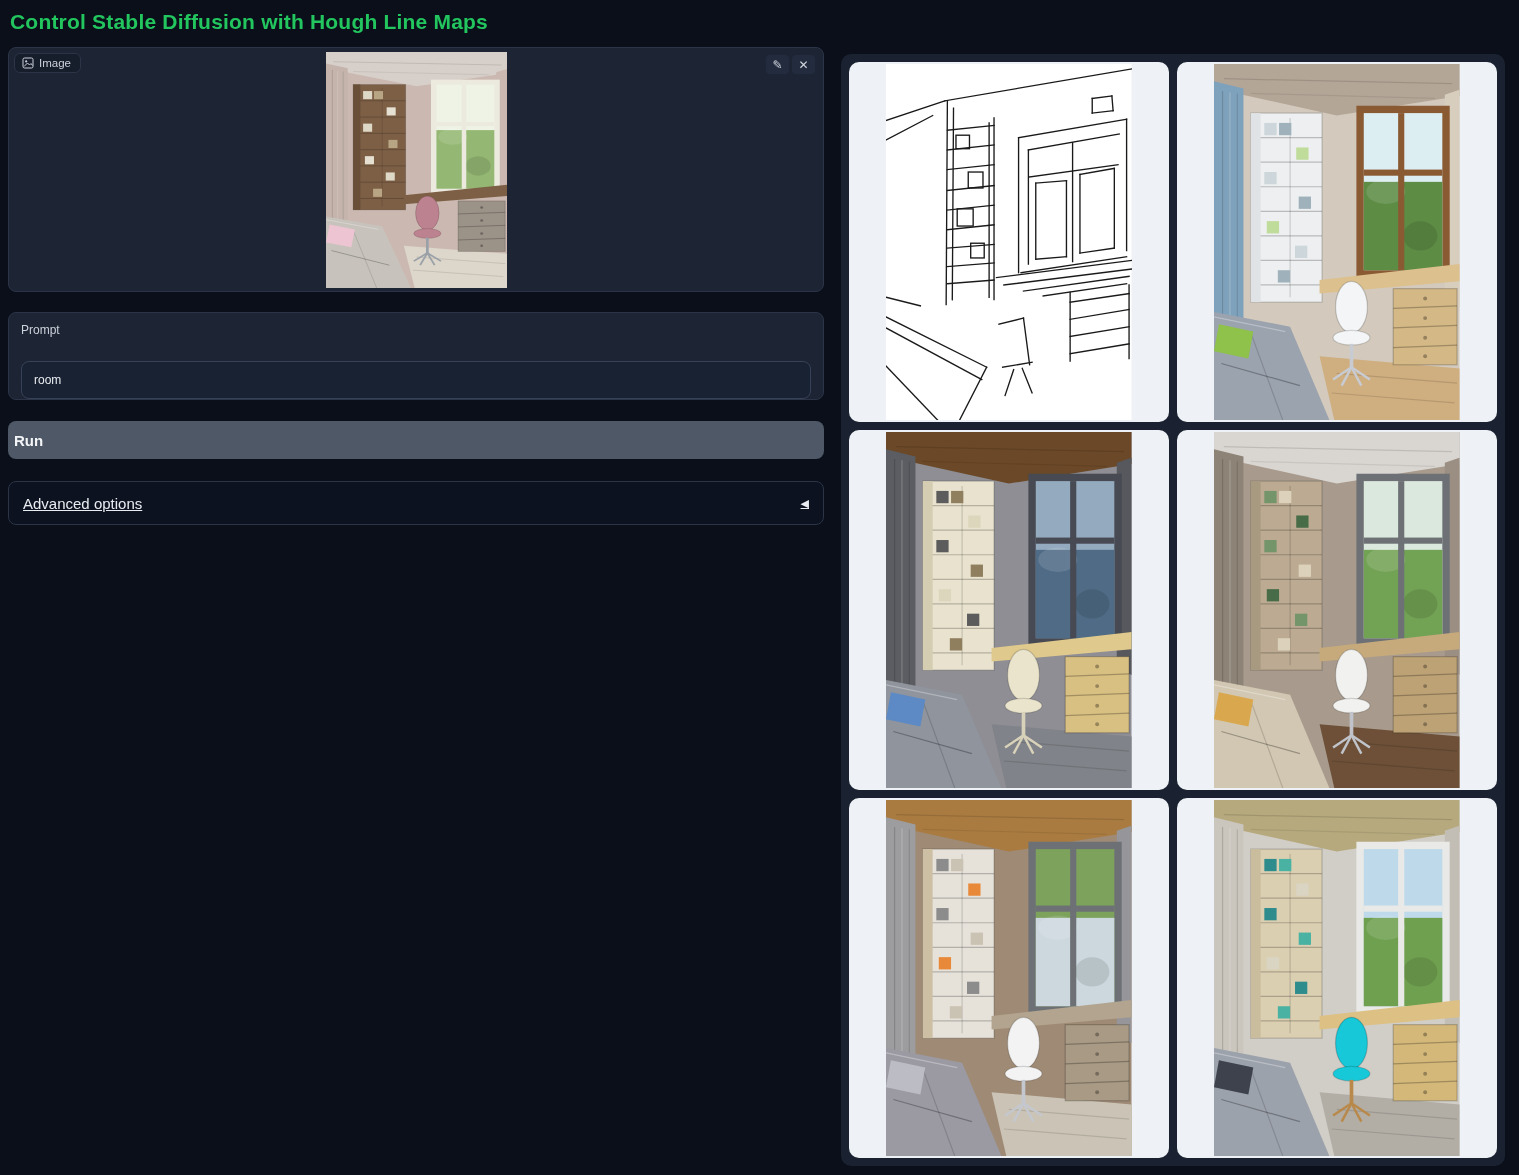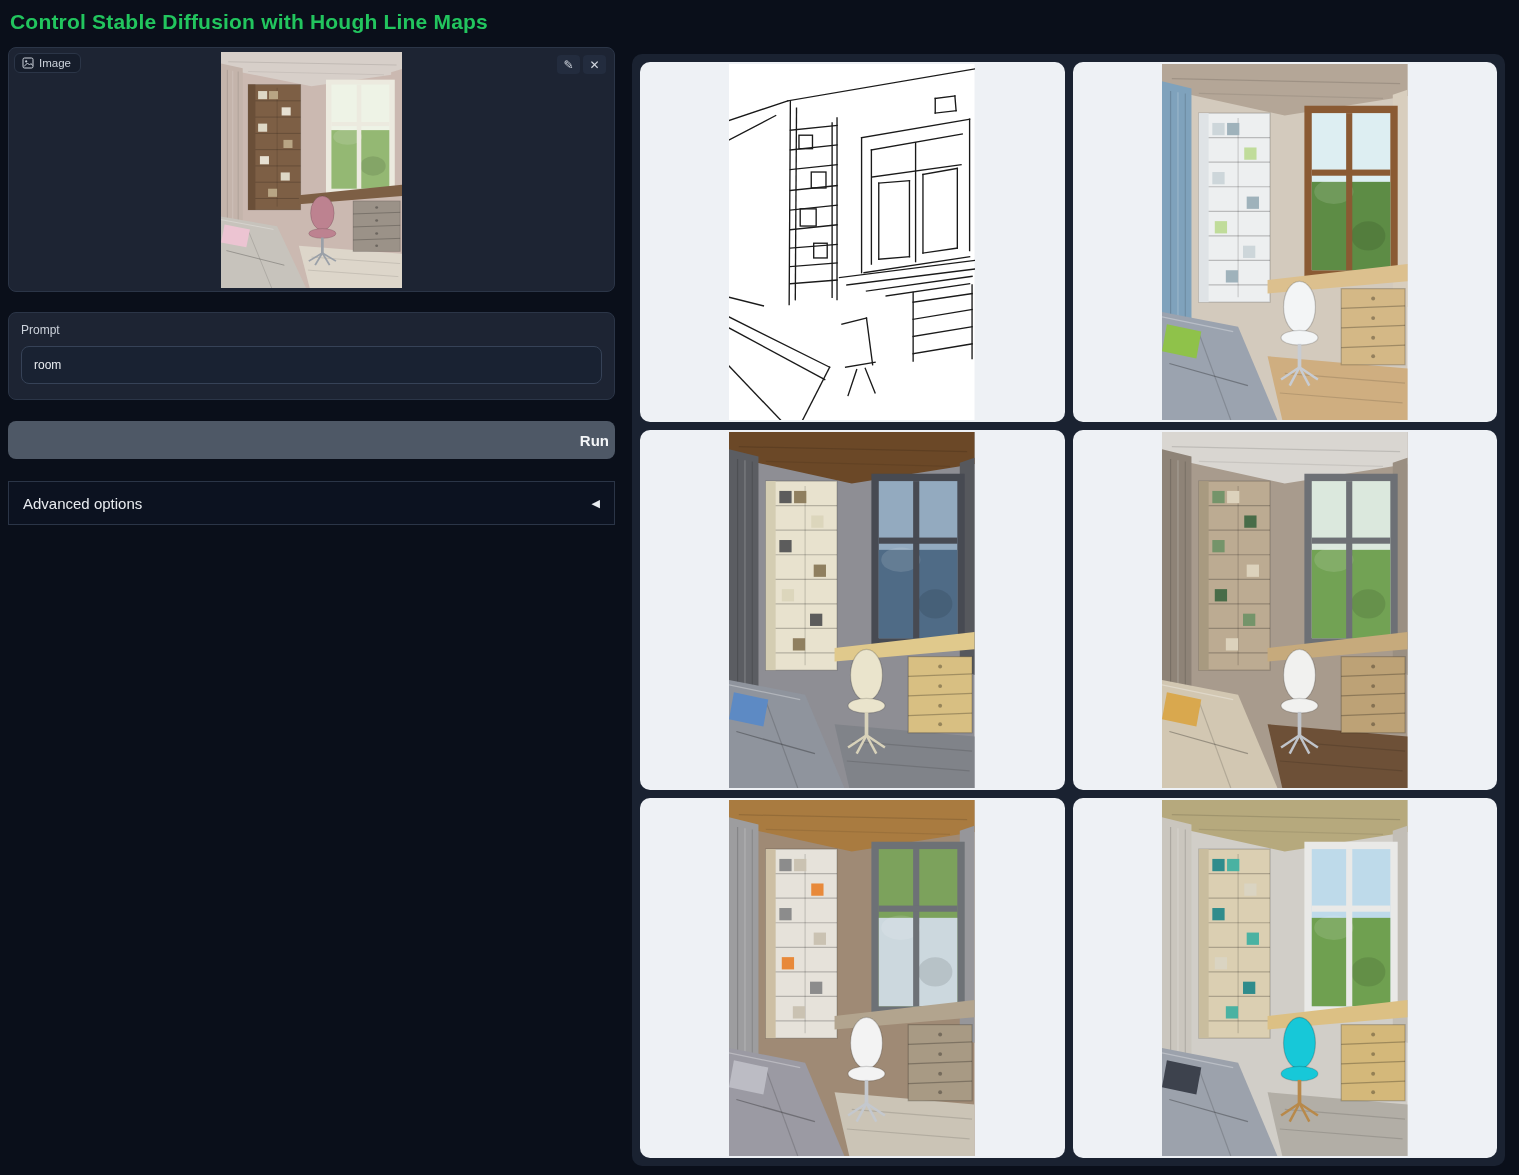--- a/index.html
+++ b/index.html
@@ -5,21 +5,21 @@
   html,body{margin:0;padding:0;}
   body{
     width:1519px;height:1175px;overflow:hidden;
     background:#0a0f1a;
     font-family:"Liberation Sans",sans-serif;
     color:#e9ecf0;
   }
   .header{padding:10px 14px 0 10px;}
   .page-title{font-size:21px;font-weight:700;color:#22c55e;margin:0 0 13px 0;letter-spacing:.2px;}
   .columns{display:flex;gap:17px;padding:0 14px 0 8px;align-items:flex-start;}
-  .left-col{width:607px;flex:none;}
+  .left-col{width:816px;flex:none;}
   .right-col{flex:1;min-width:0;}
 
   
   .image-panel{
     position:relative;height:245px;box-sizing:border-box;
     background:#1d2433;border:1px solid #2b3547;border-radius:8px;
     display:flex;align-items:center;justify-content:center;
     margin-bottom:20px;
   }
   .io-label{
@@ -38,42 +38,42 @@
   }
   .input-thumb{width:181px;height:236px;}
   .input-thumb svg,.thumb svg{width:100%;height:100%;display:block;}
 
   
   .prompt-panel{
     height:88px;box-sizing:border-box;background:#1d2433;
     border:1px solid #2b3547;border-radius:8px;
     padding:10px 12px;margin-bottom:21px;
   }
-  .prompt-label{font-size:12px;color:#ccd2db;margin-bottom:9px;}
+  .prompt-label{font-size:12px;color:#ccd2db;margin-bottom:24px;}
   .prompt-input{
     width:100%;box-sizing:border-box;height:38px;
     background:#192232;border:1px solid #364257;border-radius:8px;
     color:#e9ecf0;font-size:12px;padding:0 12px;outline:none;
     font-family:"Liberation Sans",sans-serif;
   }
 
   
   .run-button{
     width:100%;height:38px;border:none;border-radius:8px;
     background:#4e5866;color:#f3f5f7;font-weight:700;font-size:15px;
-    display:flex;align-items:center;justify-content:flex-end;
+    display:flex;align-items:center;justify-content:flex-start;
     margin-bottom:22px;cursor:pointer;font-family:"Liberation Sans",sans-serif;
   }
 
   
   .accordion{
     height:44px;box-sizing:border-box;
-    background:#0c1220;border:1px solid #2b3547;border-radius:0;
+    background:#0c1220;border:1px solid #2b3547;border-radius:8px;
     display:flex;align-items:center;justify-content:space-between;
-    padding:0 14px;cursor:pointer;
+    padding:0 14px;cursor:pointer;text-decoration:underline;
   }
   .accordion-label{font-size:15px;color:#e9ecf0;}
   .accordion-arrow{font-size:11px;color:#e9ecf0;}
 
   
   .gallery{
     margin-top:7px;height:1112px;box-sizing:border-box;
     background:#1a2231;border-radius:10px;padding:8px;
     display:grid;grid-template-columns:1fr 1fr;grid-auto-rows:360px;gap:8px;
   }

